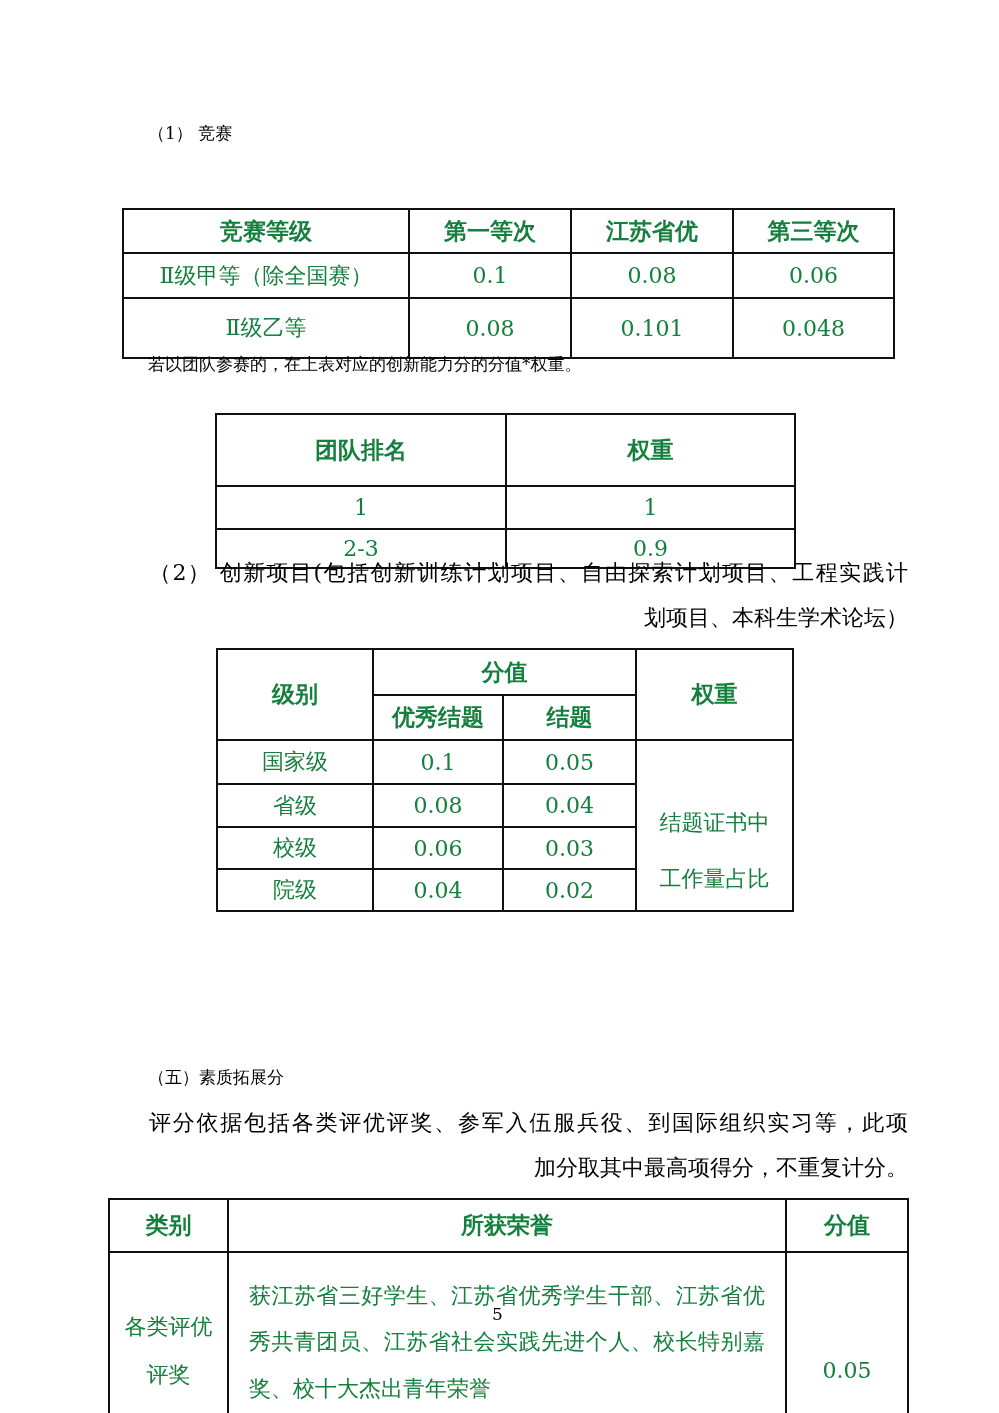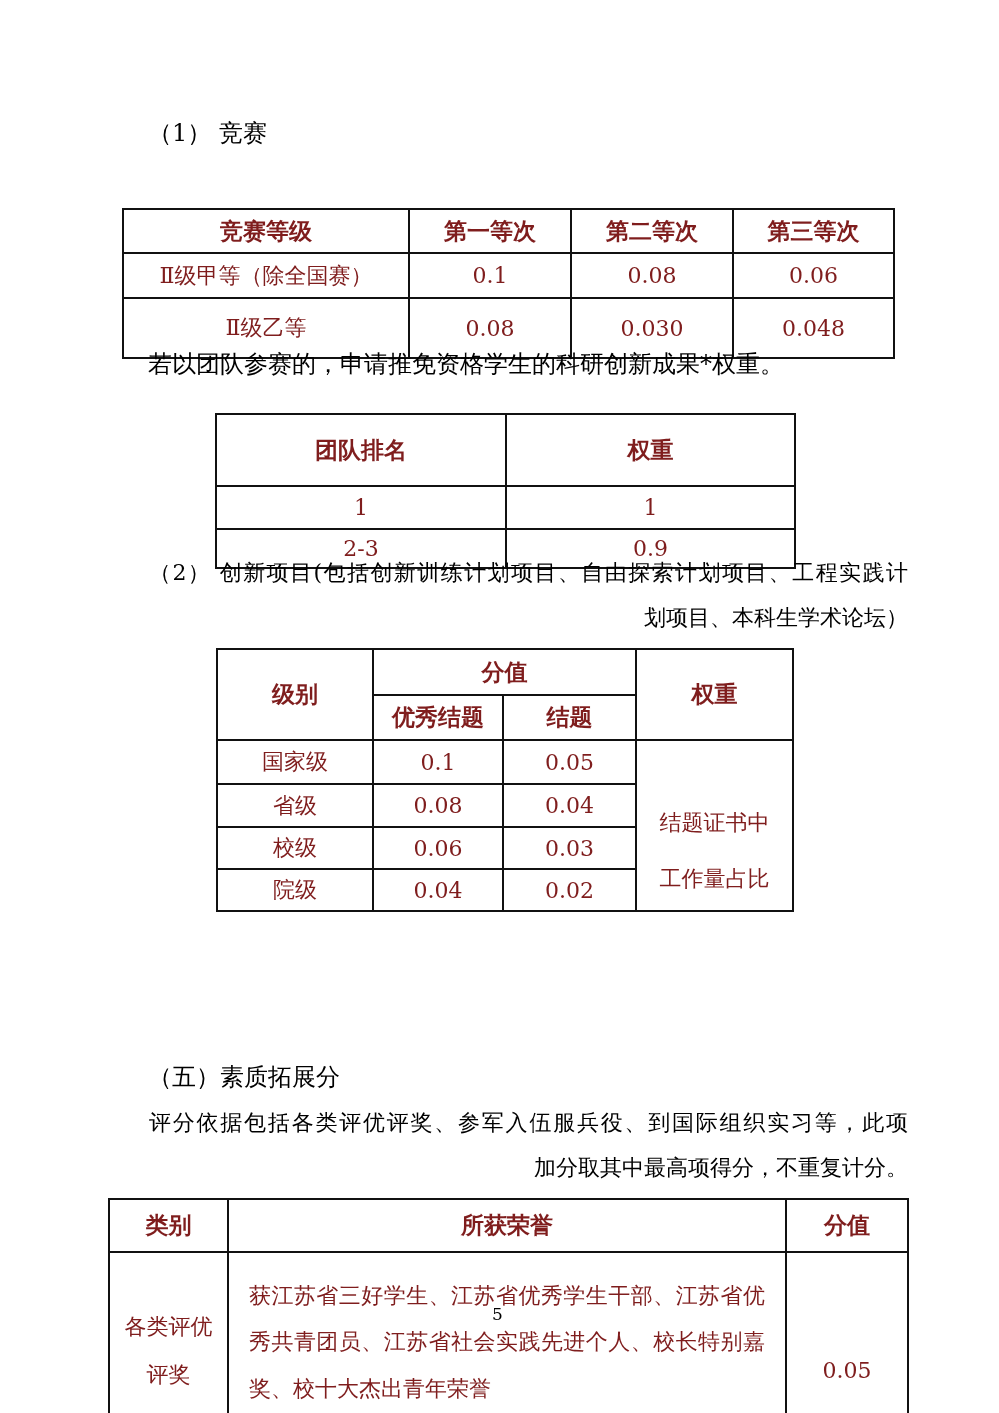--- a/index.html
+++ b/index.html
@@ -2,31 +2,31 @@
 <html><head>
 <meta charset="utf-8">
 <style>
   html,body { margin:0; padding:0; background:#888; }
   .page {
     position:relative; width:999px; height:1413px; margin:0 auto;
     background:#ffffff; overflow:hidden; color:#000;
     font-family:"DejaVu Serif","Liberation Serif",serif;
   }
   .para {
-    position:absolute; font-size:24px; line-height:26px; white-space:nowrap;
+    position:absolute; font-size:17px; line-height:26px; white-space:nowrap;
     font-family:"DejaVu Serif","Liberation Serif",serif;
   }
   .pblock { position:absolute; font-size:22px; line-height:45px; }
   .pblock .line   { text-align:right; }
   .pblock .jline  { text-align:justify; text-align-last:justify; }
   .pblock .indent { text-indent:59px; }
 
   table.tbl {
     position:absolute; border-collapse:collapse; table-layout:fixed;
-    font-size:22px; color:#7f1d1d;
+    font-size:22px; color:#15803d;
   }
   table.tbl td {
     border:2px solid #111; text-align:center; vertical-align:middle;
     padding:0; overflow:hidden;
   }
   td.hdr {
     font-family:"DejaVu Sans","Liberation Sans",sans-serif;
     font-weight:700; font-size:23px;
   }
   td.dat { font-family:"DejaVu Serif","Liberation Serif",serif; font-size:22px; }
@@ -57,39 +57,39 @@
     <colgroup>
         <col style="width:286px">
         <col style="width:162px">
         <col style="width:162px">
         <col style="width:161px">
       </colgroup>
     <tbody>
       <tr style="height:44px">
         <td class="hdr">竞赛等级</td>
         <td class="hdr">第一等次</td>
-        <td class="hdr">第二等次</td>
+        <td class="hdr">江苏省优</td>
         <td class="hdr">第三等次</td>
       </tr>
       <tr style="height:45px">
         <td class="dat">Ⅱ级甲等（除全国赛）</td>
         <td class="dat">0.1</td>
         <td class="dat">0.08</td>
         <td class="dat">0.06</td>
       </tr>
       <tr style="height:60px">
         <td class="dat">Ⅱ级乙等</td>
         <td class="dat">0.08</td>
-        <td class="dat">0.030</td>
+        <td class="dat">0.101</td>
         <td class="dat">0.048</td>
       </tr>
     </tbody>
   </table>
 
-  <div class="para" style="left:148px; top:351px;">若以团队参赛的，申请推免资格学生的科研创新成果*权重。</div>
+  <div class="para" style="left:148px; top:351px;">若以团队参赛的，在上表对应的创新能力分的分值*权重。</div>
 
   <table class="tbl" style="left:215px; top:413px; width:579px;">
     <colgroup>
         <col style="width:290px">
         <col style="width:289px">
       </colgroup>
     <tbody>
       <tr style="height:72px">
         <td class="hdr">团队排名</td>
         <td class="hdr">权重</td>

